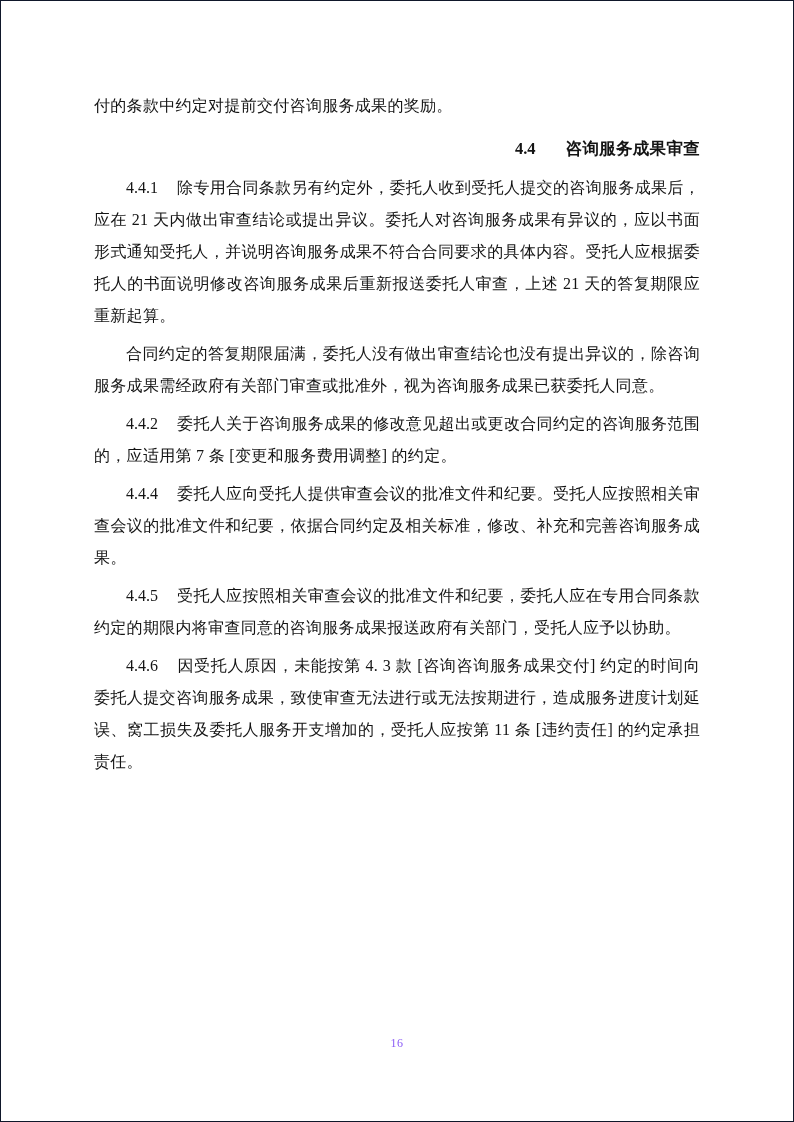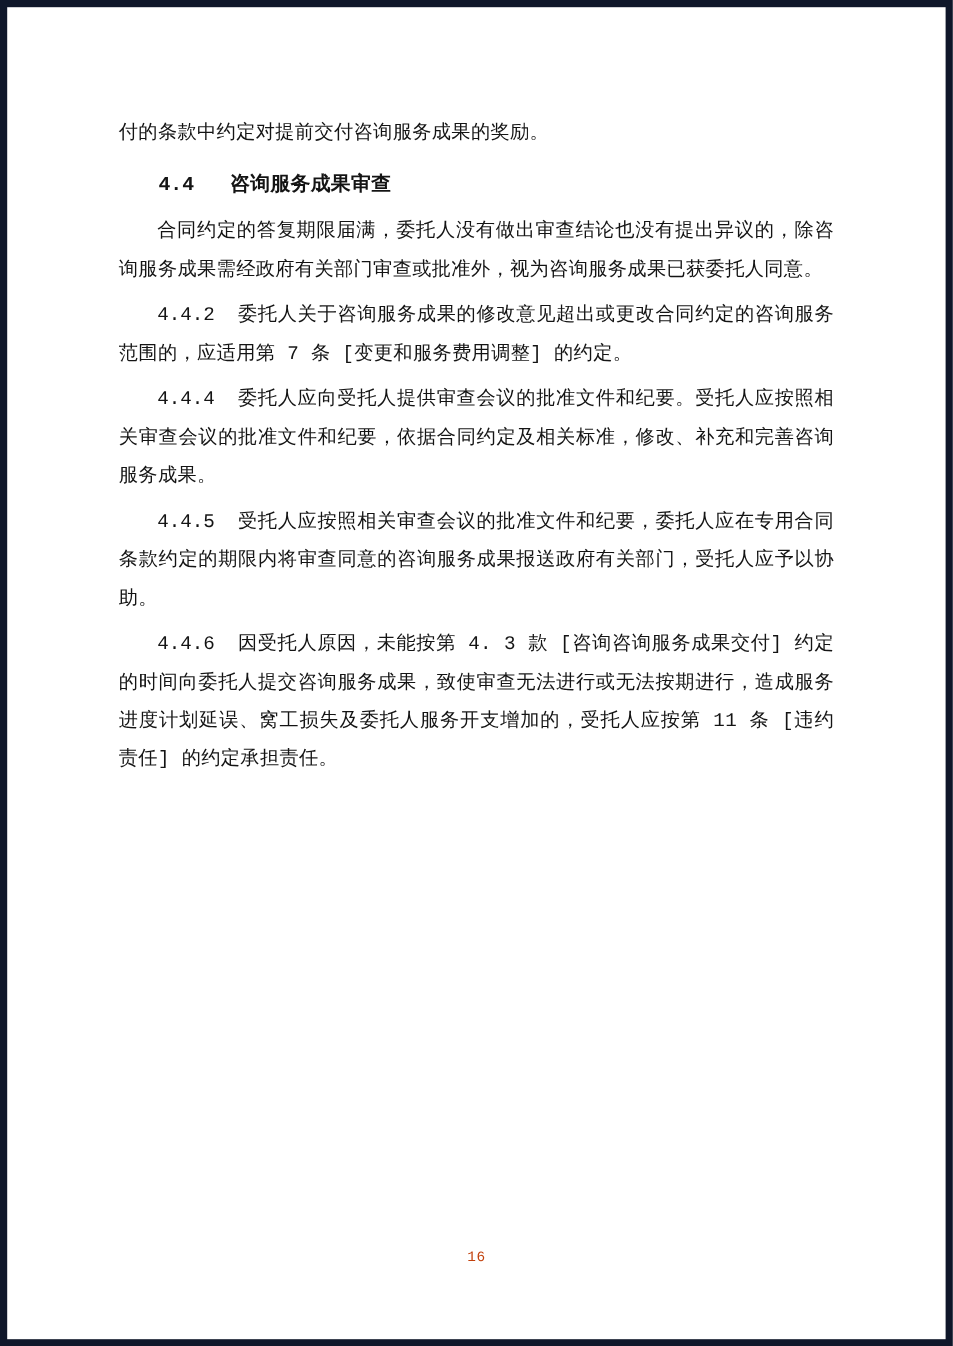--- a/index.html
+++ b/index.html
@@ -12,23 +12,22 @@
     height: 1122px;
     position: relative;
     font-family: "Liberation Serif", "DejaVu Serif", serif;
     color: #141414;
     overflow: hidden;
   }
   .page {
     position: absolute;
     inset: 0;
     box-sizing: border-box;
-    border: 6px solid #0f172a;
+    border: 1px solid #0f172a;
     background: #ffffff;
-    font-family: Liberation Mono, monospace;
   }
   .content {
     position: absolute;
     left: 93px;
     right: 93px;
     top: 89px;
     font-size: 16px;
     line-height: 32px;
     text-align: justify;
     letter-spacing: 0.3px;
@@ -42,48 +41,49 @@
   }
   .clause-num:not(:empty) {
     margin-right: 19px;
     letter-spacing: 0;
   }
   .section-heading {
     margin: 11px 0 7px 0;
     font-weight: bold;
     font-size: 16.5px;
     text-indent: 2em;
-    text-align: left;
+    text-align: right;
   }
   .heading-num {
     margin-right: 30px;
     letter-spacing: 0;
   }
   .page-number {
     position: absolute;
     left: 0;
     right: 0;
     top: 1033px;
     text-align: center;
     font-size: 12px;
     line-height: 18px;
-    color: #c2410c;
+    color: #8b5cf6;
     letter-spacing: 0.5px;
   }
 </style>
 </head>
 <body>
 
 <div class="page">
   <div class="content">
 
     <p class="para no-indent">付的条款中约定对提前交付咨询服务成果的奖励。</p>
 
     <h2 class="section-heading"><span class="heading-num">4.4</span><span>咨询服务成果审查</span></h2>
 
+    <p class="para"><span class="clause-num">4.4.1</span><span>除专用合同条款另有约定外，委托人收到受托人提交的咨询服务成果后，应在 21 天内做出审查结论或提出异议。委托人对咨询服务成果有异议的，应以书面形式通知受托人，并说明咨询服务成果不符合合同要求的具体内容。受托人应根据委托人的书面说明修改咨询服务成果后重新报送委托人审查，上述 21 天的答复期限应重新起算。</span></p>
 
     <p class="para"><span class="clause-num"></span><span>合同约定的答复期限届满，委托人没有做出审查结论也没有提出异议的，除咨询服务成果需经政府有关部门审查或批准外，视为咨询服务成果已获委托人同意。</span></p>
 
     <p class="para"><span class="clause-num">4.4.2</span><span>委托人关于咨询服务成果的修改意见超出或更改合同约定的咨询服务范围的，应适用第 7 条 [变更和服务费用调整] 的约定。</span></p>
 
 
 
     <p class="para"><span class="clause-num">4.4.4</span><span>委托人应向受托人提供审查会议的批准文件和纪要。受托人应按照相关审查会议的批准文件和纪要，依据合同约定及相关标准，修改、补充和完善咨询服务成果。</span></p>
 
     <p class="para"><span class="clause-num">4.4.5</span><span>受托人应按照相关审查会议的批准文件和纪要，委托人应在专用合同条款约定的期限内将审查同意的咨询服务成果报送政府有关部门，受托人应予以协助。</span></p>

